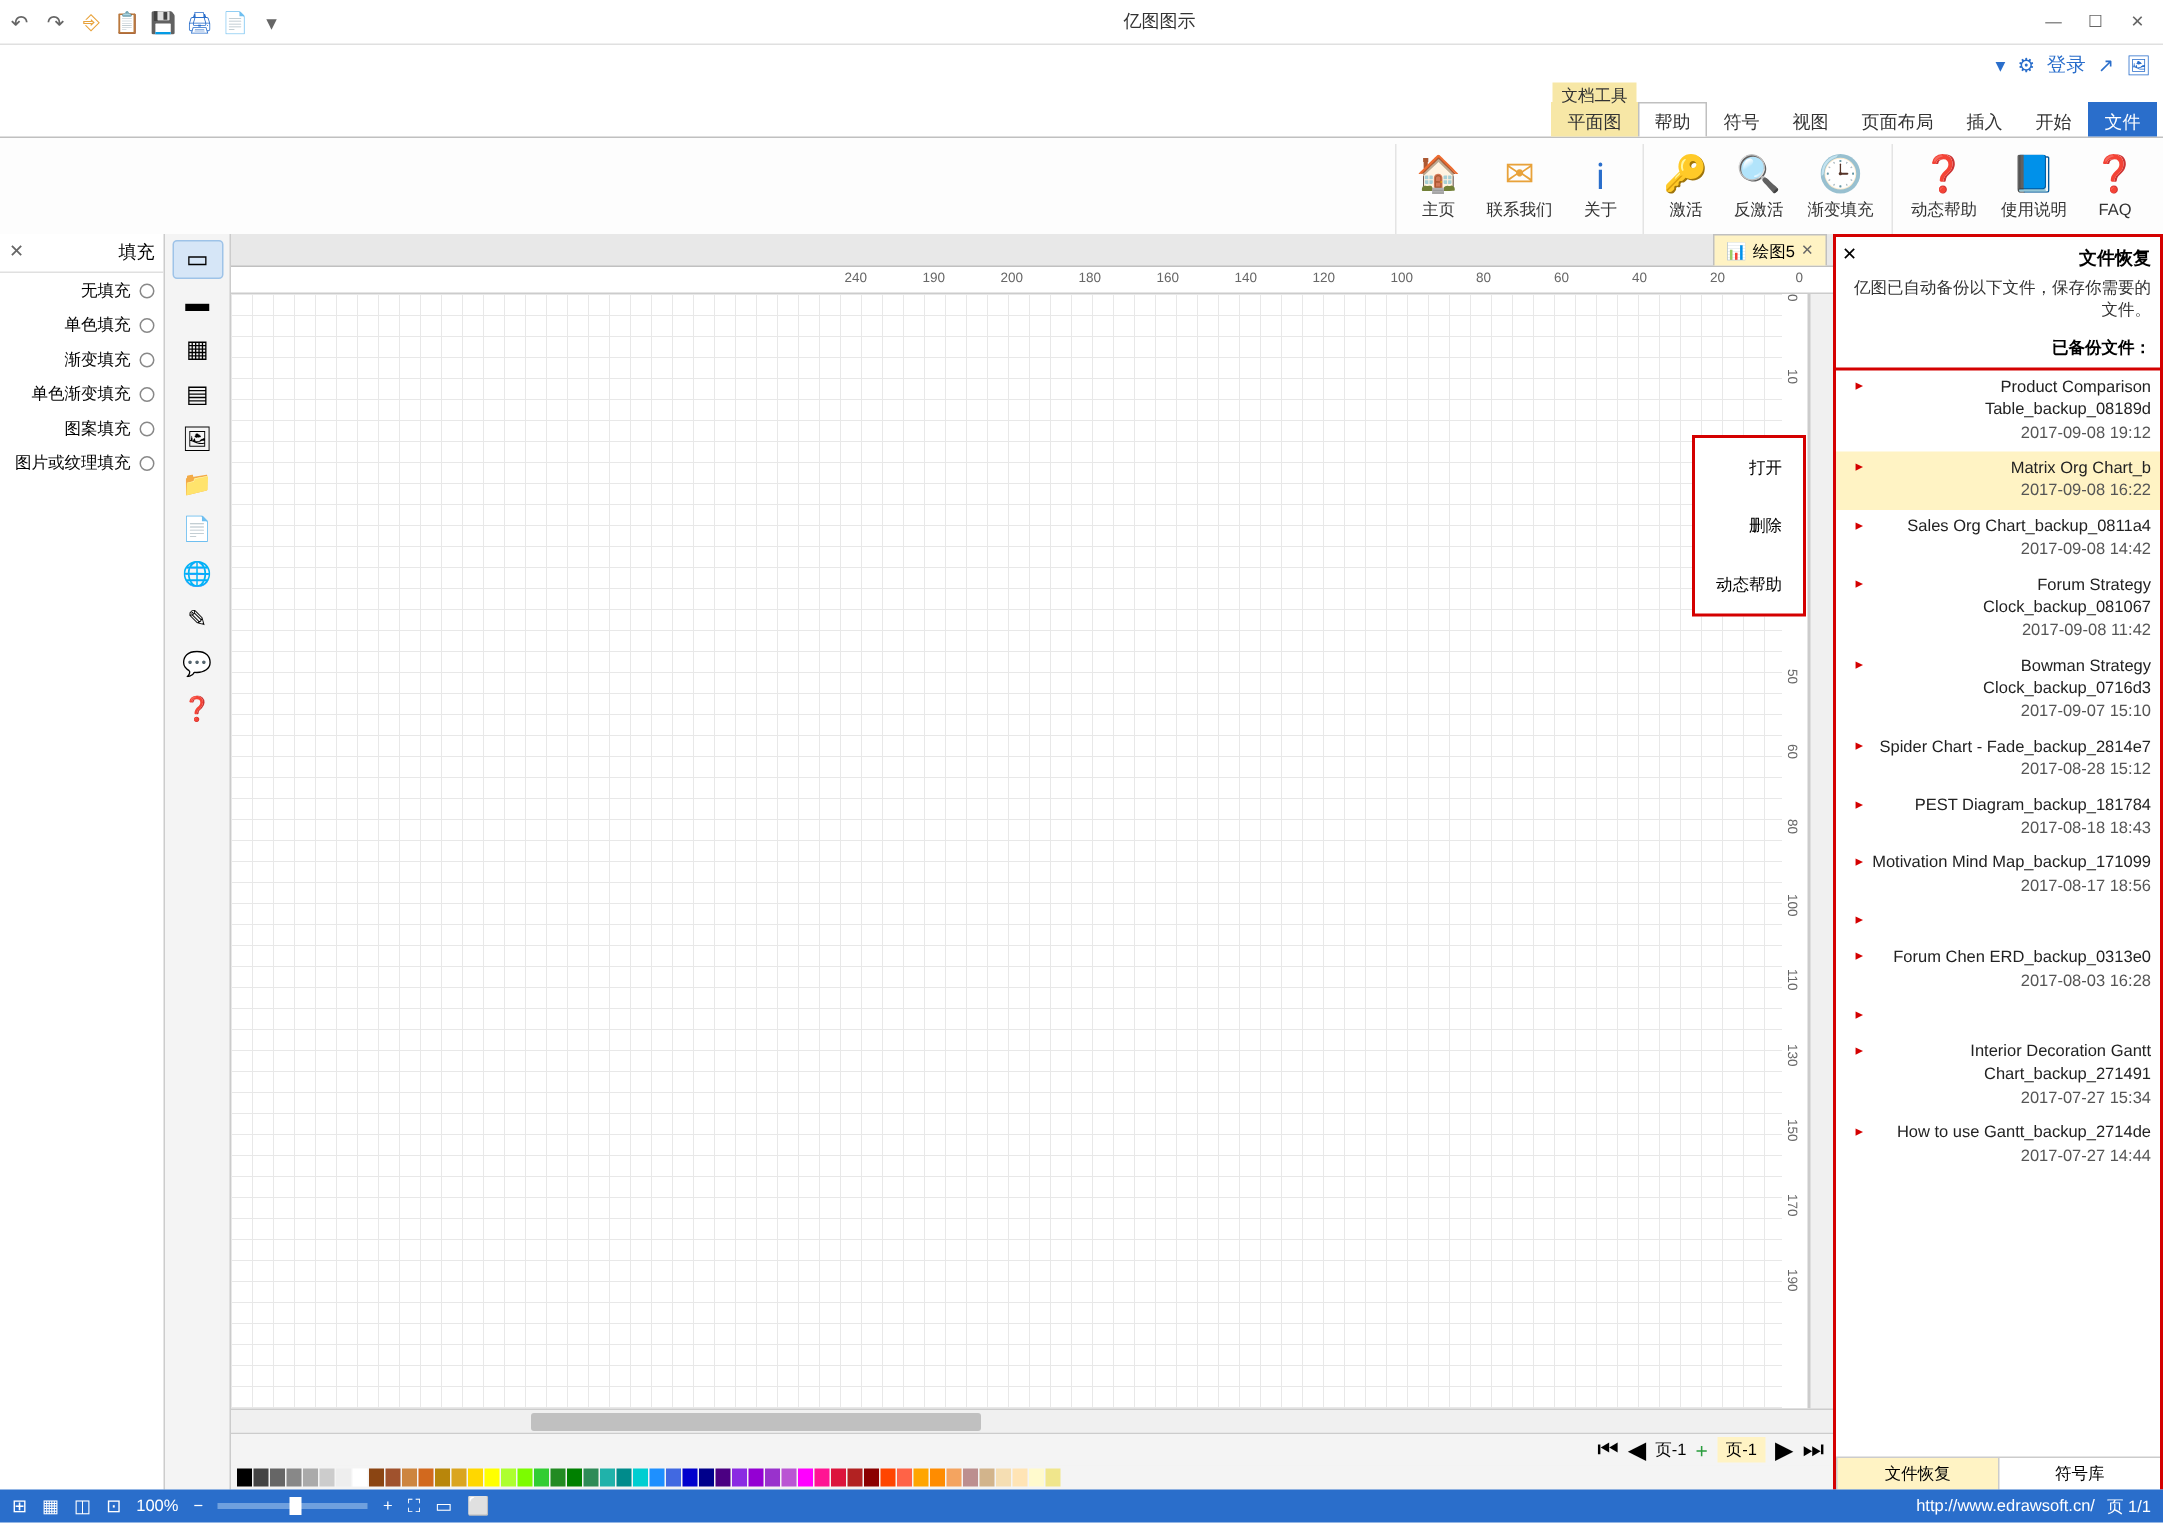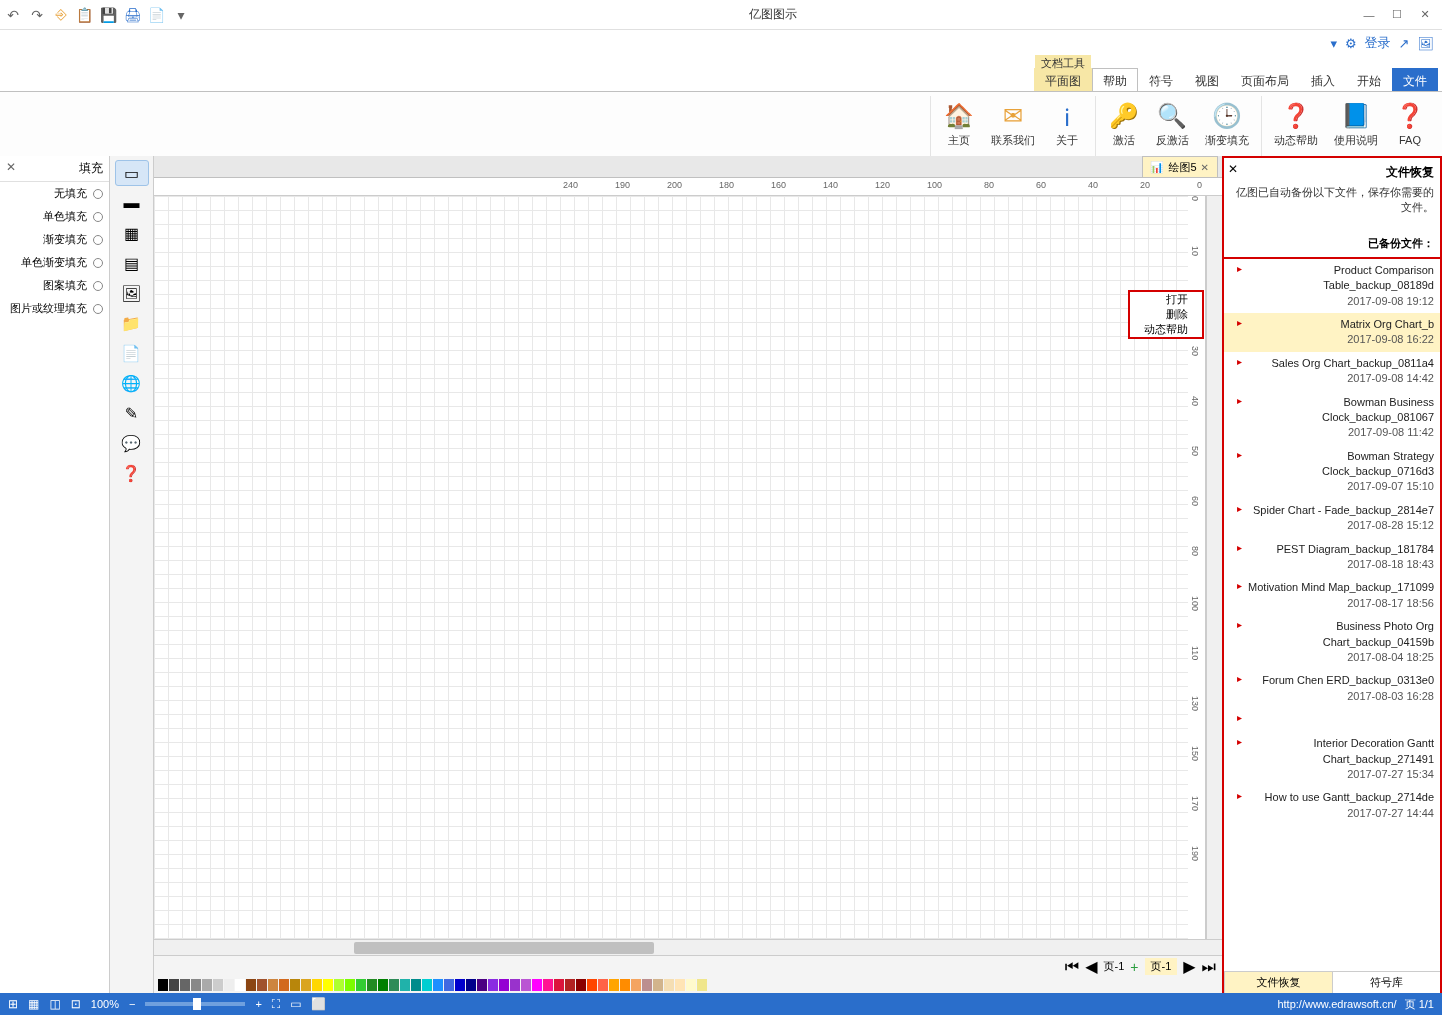--- a/index.html
+++ b/index.html
@@ -38,34 +38,34 @@
 
 
 .main { position: absolute; top: 156px; bottom: 22px; left: 0; right: 0; display: flex; direction: rtl; }
 
 
 .right-panel { width: 220px; border-left: 2px solid #d40000; border-right: 2px solid #d40000; display: flex; flex-direction: column; background: #fff; direction: rtl; }
 .rp-header { padding: 6px; border: 2px solid #d40000; border-left: none; border-right: none; position: relative; }
 .rp-title { font-size: 12px; font-weight: bold; text-align: right; }
 .rp-close { position: absolute; left: 4px; top: 4px; font-size: 12px; cursor: pointer; }
 .rp-desc { font-size: 11px; color: #333; text-align: right; margin-top: 4px; line-height: 1.4; }
-.rp-sub { font-size: 11px; font-weight: bold; text-align: right; margin-top: 20px; }
+.rp-sub { font-size: 11px; font-weight: bold; text-align: right; margin-top: 8px; }
 .rp-list { flex: 1; overflow-y: auto; direction: rtl; }
 .rp-item { padding: 4px 6px 4px 2px; display: flex; gap: 4px; cursor: pointer; text-align: right; }
 .rp-item.selected { background: #fff3c4; }
 .rp-item-icon { width: 16px; height: 16px; flex-shrink: 0; font-size: 10px; color: #d40000; }
 .rp-item-text { flex: 1; font-size: 11px; line-height: 1.4; text-align: right; }
 .rp-item-text .line1 { color: #222; }
 .rp-item-text .line2 { color: #555; }
 .rp-bottom-tabs { display: flex; border-top: 1px solid #ccc; direction: rtl; }
 .rp-btab { flex: 1; text-align: center; font-size: 11px; padding: 3px; border-left: 1px solid #ccc; cursor: pointer; }
 
 
 .ctx-menu { position: absolute; border: 2px solid #d40000; background: #fff; z-index: 100; }
-.ctx-item { padding: 0 14px; font-size: 11px; cursor: pointer; text-align: right; white-space: nowrap; }
+.ctx-item { padding: 12px 14px; font-size: 11px; cursor: pointer; text-align: right; white-space: nowrap; }
 
 
 .canvas-area { flex: 1; display: flex; flex-direction: column; background: #f0f0f0; position: relative; }
 .doc-tab-bar { height: 22px; display: flex; direction: rtl; background: #e8e8e8; border-bottom: 1px solid #c0c0c0; padding-right: 4px; }
 .doc-tab { padding: 2px 8px; font-size: 11px; background: #fff; border: 1px solid #c0c0c0; border-bottom: none; display: flex; align-items: center; gap: 4px; cursor: pointer; }
 .doc-tab.active { background: #fff3c4; }
 .doc-close { font-size: 10px; color: #666; }
 
 .ruler-h { height: 18px; background: #fff; border-bottom: 1px solid #ccc; position: relative; overflow: hidden; font-size: 9px; color: #666; direction: ltr; }
 .ruler-h span { position: absolute; top: 2px; }
@@ -232,21 +232,21 @@
         <div class="rp-item">
           <div class="rp-item-icon">▸</div>
           <div class="rp-item-text">
             <div class="line1">Sales Org Chart_backup_0811a4</div>
             <div class="line2">2017-09-08 14:42</div>
           </div>
         </div>
         <div class="rp-item">
           <div class="rp-item-icon">▸</div>
           <div class="rp-item-text">
-            <div class="line1">Bowman Business Clock_backup_081067</div>
+            <div class="line1">Forum Strategy Clock_backup_081067</div>
             <div class="line2">2017-09-08 11:42</div>
           </div>
         </div>
         <div class="rp-item">
           <div class="rp-item-icon">▸</div>
           <div class="rp-item-text">
             <div class="line1">Bowman Strategy Clock_backup_0716d3</div>
             <div class="line2">2017-09-07 15:10</div>
           </div>
         </div>
@@ -266,24 +266,20 @@
         </div>
         <div class="rp-item">
           <div class="rp-item-icon">▸</div>
           <div class="rp-item-text">
             <div class="line1">Motivation Mind Map_backup_171099</div>
             <div class="line2">2017-08-17 18:56</div>
           </div>
         </div>
         <div class="rp-item">
           <div class="rp-item-icon">▸</div>
-          <div class="rp-item-text">
-            <div class="line1">Business Photo Org Chart_backup_04159b</div>
-            <div class="line2">2017-08-04 18:25</div>
-          </div>
         </div>
         <div class="rp-item">
           <div class="rp-item-icon">▸</div>
           <div class="rp-item-text">
             <div class="line1">Forum Chen ERD_backup_0313e0</div>
             <div class="line2">2017-08-03 16:28</div>
           </div>
         </div>
         <div class="rp-item">
           <div class="rp-item-icon">▸</div>

